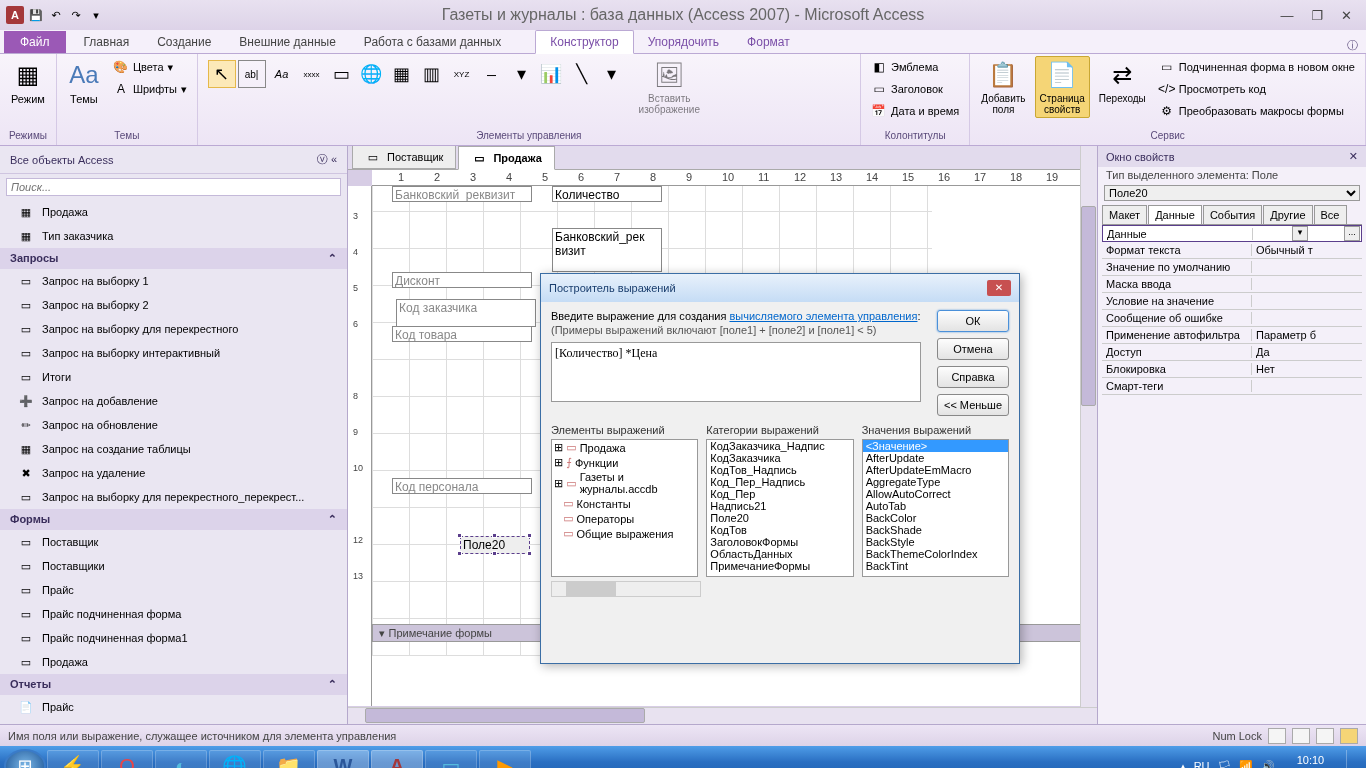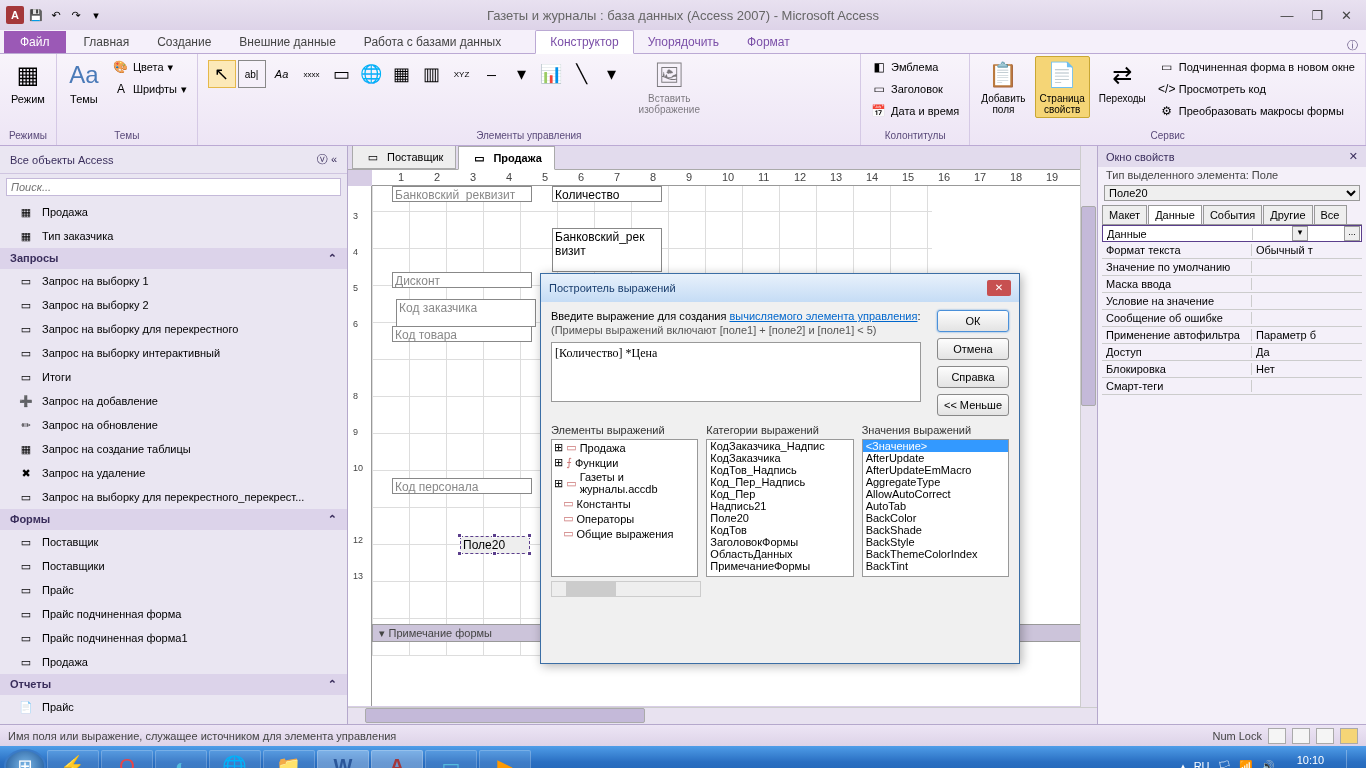--- a/index.html
+++ b/index.html
@@ -3,21 +3,21 @@
 <meta charset="utf-8">
 <style>
 *{box-sizing:border-box;margin:0;padding:0;font-family:"Segoe UI",Tahoma,sans-serif;font-size:11px;user-select:none}
 body{background:#fff;width:1366px;height:768px;overflow:hidden;position:relative}
 .titlebar{height:30px;background:linear-gradient(#e8e1f0,#ddd3e8);display:flex;align-items:center;position:relative}
 .qat{display:flex;align-items:center;gap:4px;padding:0 6px}
 .qat-ico{width:16px;height:16px;display:inline-flex;align-items:center;justify-content:center}
 .access-logo{width:18px;height:18px;background:#a4373a;color:#fff;display:flex;align-items:center;justify-content:center;font-weight:bold;font-size:11px;border-radius:2px}
 .title-center{position:absolute;left:50%;transform:translateX(-50%);display:flex;align-items:center;gap:20px}
 .context-tab{background:#b19cd9;color:#fff;padding:3px 14px;border-radius:2px;font-size:12px}
-.app-title{color:#666;font-size:13px}
+.app-title{color:#666;font-size:16px}
 .win-controls{margin-left:auto;display:flex;gap:18px;padding-right:14px}
 .win-btn{color:#444;cursor:pointer;font-size:13px}
 .ribbon-tabs{height:24px;background:#f5f0fa;display:flex;align-items:flex-end;border-bottom:1px solid #bba9d4;padding-left:4px}
 .file-tab{background:#9b59b6;color:#fff;padding:4px 16px;font-size:12px;margin-right:4px}
 .rtab{padding:4px 14px;font-size:12px;color:#444;cursor:pointer}
 .rtab.active{background:#fff;border:1px solid #bba9d4;border-bottom:1px solid #fff;margin-bottom:-1px;border-radius:2px 2px 0 0}
 .rtab.ctx{color:#7b4fa8}
 .ribbon{height:92px;background:linear-gradient(#f8f4fb,#ede5f5);border-bottom:1px solid #bba9d4;display:flex}
 .rgroup{border-right:1px solid #d5c9e5;padding:2px 6px;display:flex;flex-direction:column;justify-content:space-between;height:100%}
 .rgroup-body{display:flex;align-items:flex-start;gap:4px;flex:1}

